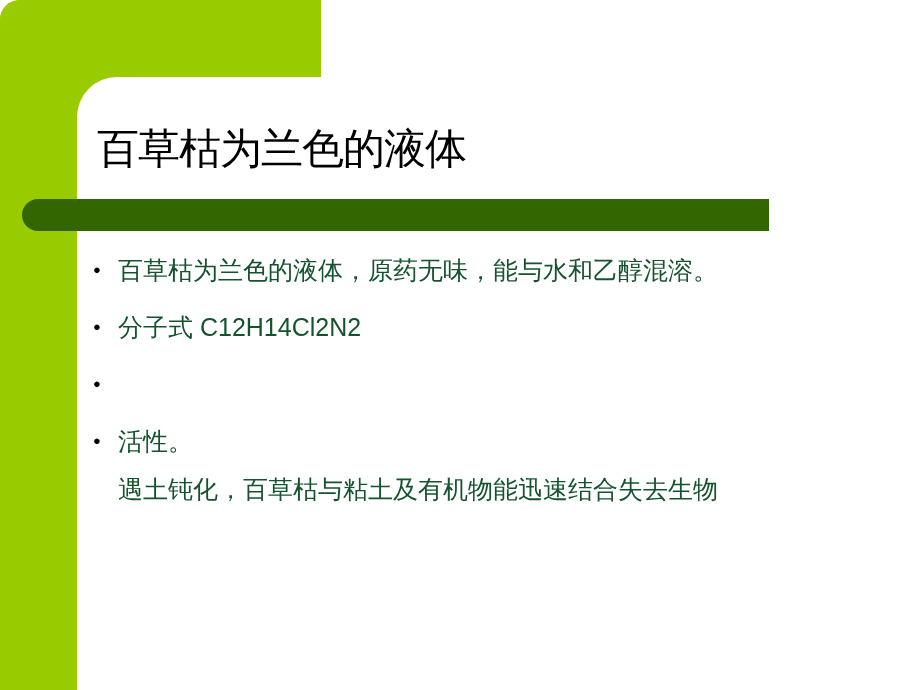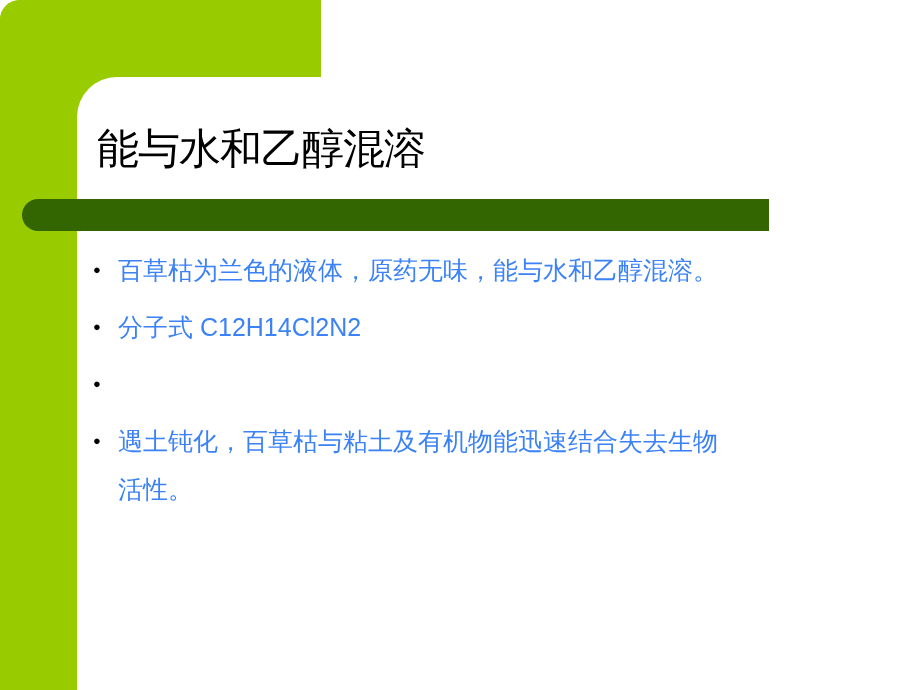--- a/index.html
+++ b/index.html
@@ -81,34 +81,34 @@
     font-size: 13px;
     line-height: 48px;
     color: #000000;
   }
   .bullet-text {
     flex: 1;
   }
   .bullet-line {
     font-size: 25px;
     line-height: 48px;
-    color: #3b82f6;
+    color: #14532d;
     white-space: pre;
   }
 </style>
 </head>
 <body>
 
 <div class="slide">
   <div class="band-left"></div>
   <div class="band-top"></div>
   <div class="corner-filler"></div>
   <div class="panel"></div>
 
-  <h1 class="slide-title">能与水和乙醇混溶</h1>
+  <h1 class="slide-title">百草枯为兰色的液体</h1>
 
   <div class="title-divider"></div>
 
   <ul class="bullet-list" id="bullet-list">
       <li class="bullet-item">
         <span class="bullet-dot">●</span>
         <div class="bullet-text">
           <div class="bullet-line">百草枯为兰色的液体，原药无味，能与水和乙醇混溶。</div>
         </div>
       </li>
@@ -119,18 +119,18 @@
         </div>
       </li>
       <li class="bullet-item">
         <span class="bullet-dot">●</span>
         <div class="bullet-text">
         </div>
       </li>
       <li class="bullet-item">
         <span class="bullet-dot">●</span>
         <div class="bullet-text">
+          <div class="bullet-line">活性。</div>
           <div class="bullet-line">遇土钝化，百草枯与粘土及有机物能迅速结合失去生物</div>
-          <div class="bullet-line">活性。</div>
         </div>
       </li>
     </ul>
 </div>
 
 </body></html>

